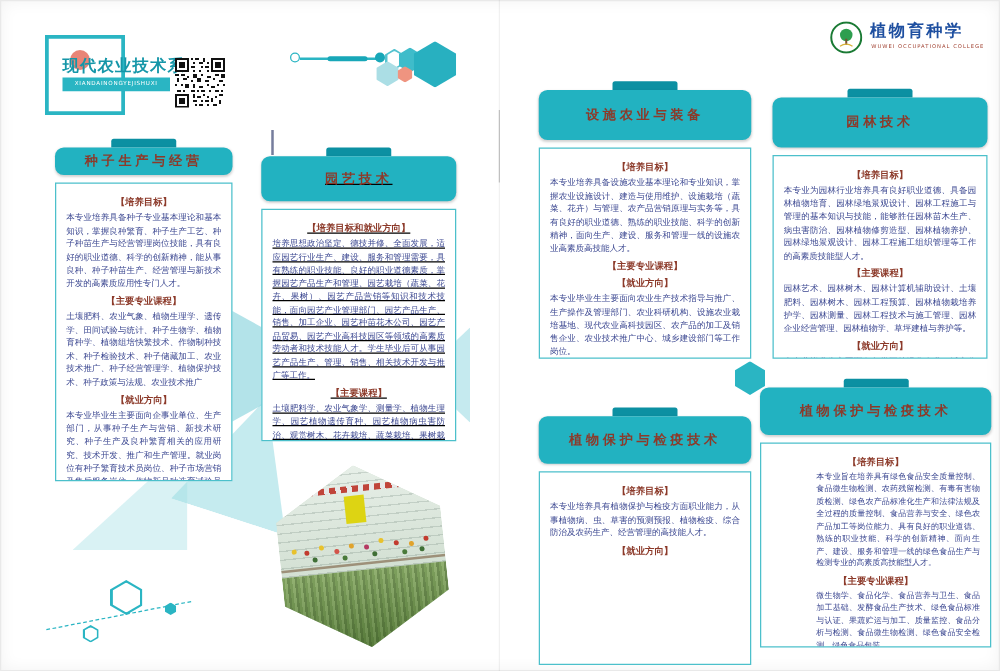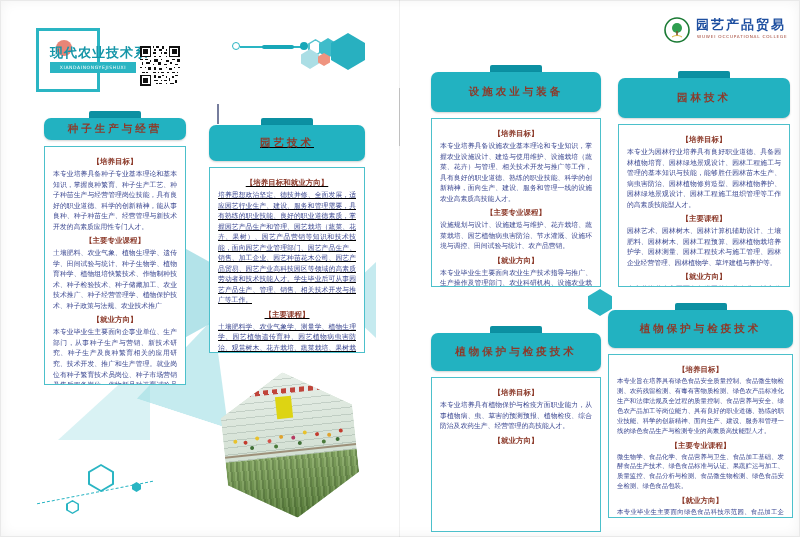--- a/index.html
+++ b/index.html
@@ -57,21 +57,21 @@
   .card-body{background:#fff;border:1px solid #4cc0cb;margin-top:6px;padding:6px 8px;overflow:hidden;text-align:justify;}
   .card-body h3{margin:4px 0 2px;text-align:center;font-size:7.5px;color:#8c3a2a;font-weight:bold;}
   .card-body p{margin:0 0 3px;font-size:6.8px;line-height:1.55;color:#3a4690;}
 
   .c1{left:44px;top:111px;width:142px;}  .c1 .card-head{height:22px;} .c1 .card-body{height:225px;}
   .c2{left:209px;top:118px;width:156px;text-decoration:underline;} .c2 .card-head{height:36px;} .c2 .card-body{height:172px;}
   .c3{left:431px;top:65px;width:170px;}  .c3 .card-head{height:40px;} .c3 .card-body{height:155px;}
   .c4{left:618px;top:71px;width:172px;}  .c4 .card-head{height:40px;font-family:Liberation Mono, monospace;} .c4 .card-body{height:149px;}
   .c5{left:431px;top:326px;width:170px;} .c5 .card-head{height:38px;} .c5 .card-body{height:141px;}
   .c6{left:608px;top:303px;width:185px;} .c6 .card-head{height:38px;} .c6 .card-body{height:150px;}
-  .c6 .card-body p{font-size:6.4px;}
+  .c6 .card-body p{font-size:6.4px;margin-left:36px;}
 
   
   .photo{position:absolute;left:224px;top:372px;width:132px;height:146px;z-index:3;transform:rotate(-6deg);
          clip-path:polygon(50% 0,100% 27%,100% 73%,50% 100%,0 73%,0 27%);background:#cfe0cf;}
   .ph-top{position:absolute;left:0;top:0;width:100%;height:84px;
           background:repeating-linear-gradient(0deg,rgba(110,130,120,.25) 0 1px,transparent 1px 7px),
                      linear-gradient(#e7efe8,#d3e0d3);}
   .ph-strip{position:absolute;left:0;top:16px;width:100%;height:5px;
             background:repeating-linear-gradient(90deg,#c0443a 0 5px,#e8e8e8 5px 9px);}
   .ph-blue{position:absolute;left:8px;top:2px;width:10px;height:26px;background:#3aa8a0;}
@@ -128,21 +128,21 @@
 
   <div class="logo">
     <div class="logo-emblem">
       <svg viewBox="0 0 26 26" width="26" height="26">
         <circle cx="13" cy="13" r="12" fill="#fff" stroke="#1a7a34" stroke-width="1.6"></circle>
         <circle cx="13" cy="11" r="5" fill="#2e9e4f"></circle>
         <rect x="12.2" y="14" width="1.6" height="5" fill="#7a5230"></rect>
         <path d="M8 20c3-2 7-2 10 0" stroke="#d8b23a" fill="none" stroke-width="1"></path>
       </svg>
     </div>
-    <div class="logo-name">园艺产品贸易</div>
+    <div class="logo-name">植物育种学</div>
     <div class="logo-en">WUWEI OCCUPATIONAL COLLEGE</div>
   </div>
 
   <div class="poly pA"></div>
   <div class="poly pB"></div>
   <div class="poly pC"></div>
   <div class="poly pD"></div>
 
   <section class="card c1">
     <div class="tab"></div>
@@ -172,23 +172,22 @@
     </div>
   </section>
 
   <section class="card c3">
     <div class="tab"></div>
     <div class="card-head">
         <h2>设施农业与装备</h2>
       </div>
     <div class="card-body">
       <h3>【培养目标】</h3>
-      <p>本专业培养具备设施农业基本理论和专业知识，掌握农业设施设计、建造与使用维护、设施栽培（蔬菜、花卉）与管理、相关技术开发与推广等工作，具有良好的职业道德、熟练的职业技能、科学的创新精神，面向生产、建设、服务和管理一线的设施农业高素质高技能人才。</p>
+      <p>本专业培养具备设施农业基本理论和专业知识，掌握农业设施设计、建造与使用维护、设施栽培（蔬菜、花卉）与管理、农产品营销原理与实务等，具有良好的职业道德、熟练的职业技能、科学的创新精神，面向生产、建设、服务和管理一线的设施农业高素质高技能人才。</p>
       <h3>【主要专业课程】</h3>
-      <p>设施规划与设计、设施建造与维护、花卉栽培、蔬菜栽培、园艺植物病虫害防治、节水灌溉、设施环境与调控、田间试验与统计、农产品营销。</p>
       <h3>【就业方向】</h3>
       <p>本专业毕业生主要面向农业生产技术指导与推广、生产操作及管理部门、农业科研机构、设施农业栽培基地、现代农业高科技园区、农产品的加工及销售企业、农业技术推广中心、城乡建设部门等工作岗位。</p>
     </div>
   </section>
 
   <section class="card c4">
     <div class="tab"></div>
     <div class="card-head">
         <h2>园林技术</h2>
       </div>

